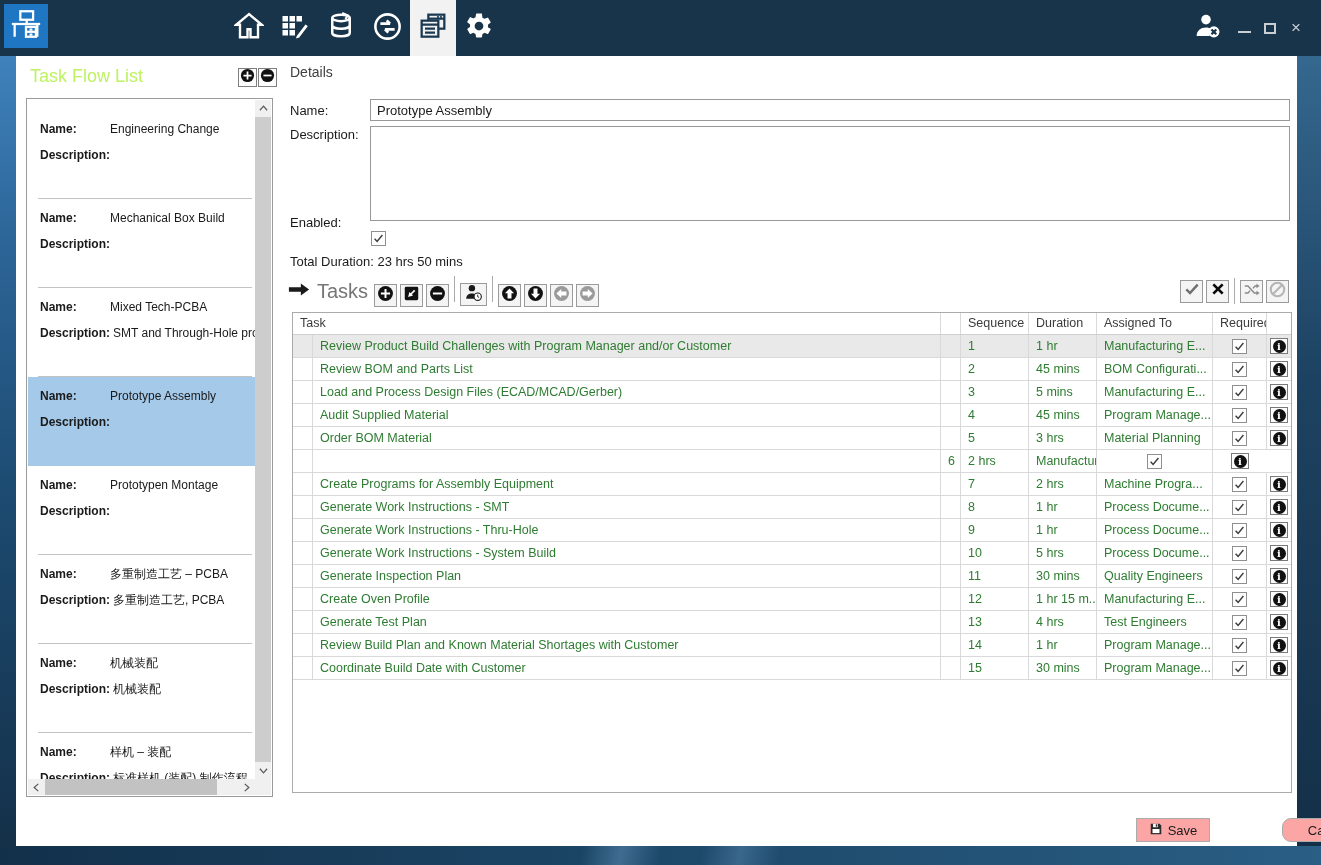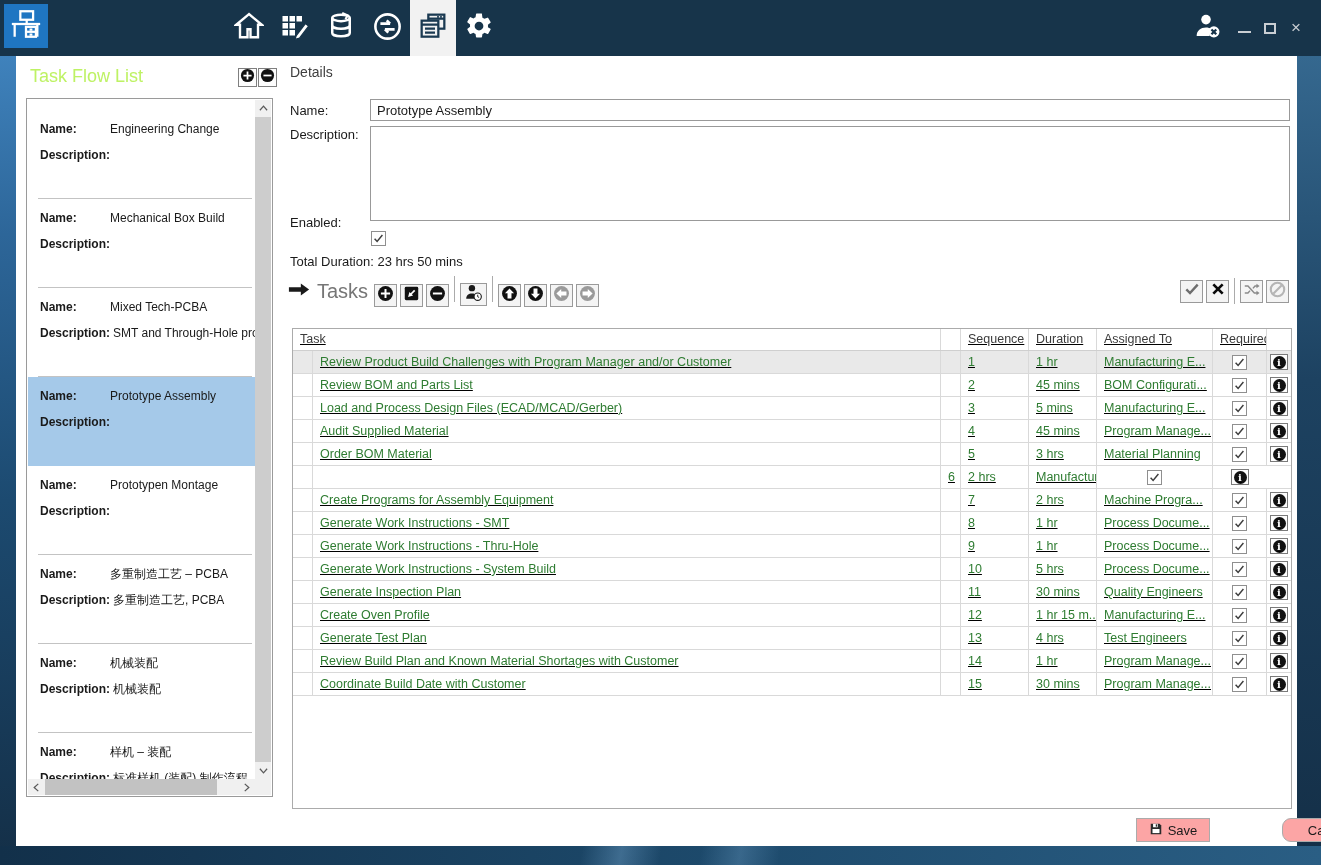--- a/index.html
+++ b/index.html
@@ -67,21 +67,21 @@
   
   .tasks-head{position:absolute;left:288px;top:277px;height:28px;display:flex;align-items:center;}
   .tasks-label{font-size:20px;color:#767676;margin:0 6px 0 7px;}
   .tb-btn{width:23px;height:23px;border:1px solid #9a9a9a;background:#f4f4f4;display:inline-flex;
     align-items:center;justify-content:center;margin-right:3px;cursor:pointer;}
   .tb-btn.wide{width:27px;}
   .tb-div{display:inline-block;width:1px;height:26px;background:#ababab;margin:0 5px 0 2px;}
   .tasks-right{position:absolute;right:29px;top:279px;height:24px;display:flex;align-items:center;}
 
   
-  .task-table{position:absolute;left:292px;top:328px;width:1000px;height:481px;border:1px solid #ababab;background:#fff;overflow:hidden;text-decoration:underline;}
+  .task-table{position:absolute;left:292px;top:312px;width:1000px;height:481px;border:1px solid #ababab;background:#fff;overflow:hidden;}
   .t-head,.t-row{display:grid;grid-template-columns:20px 628px 20px 68px 68px 116px 54px 24px;}
   .t-head{height:22px;border-bottom:1px solid #cfcfcf;}
   .t-head .hc{font-size:12.5px;color:#3b3b3b;padding:3px 0 0 7px;border-right:1px solid #d9d9d9;
     white-space:nowrap;overflow:hidden;cursor:pointer;}
   .t-head .hc.task{grid-column:1/3;}
   .t-head .hc:last-child{border-right:none;}
   .t-row{height:23px;border-bottom:1px solid #d9d9d9;cursor:pointer;}
   .t-row .c{border-right:1px solid #d9d9d9;font-size:12.5px;white-space:nowrap;overflow:hidden;
     display:flex;align-items:center;}
   .t-row .c:last-child{border-right:none;}

